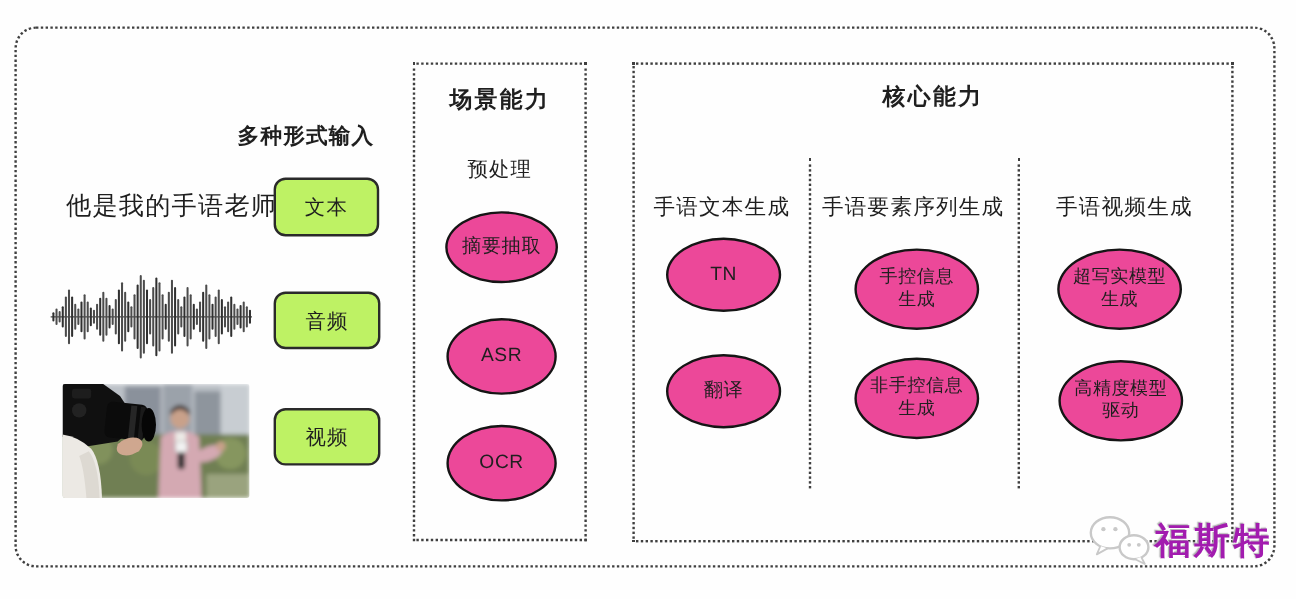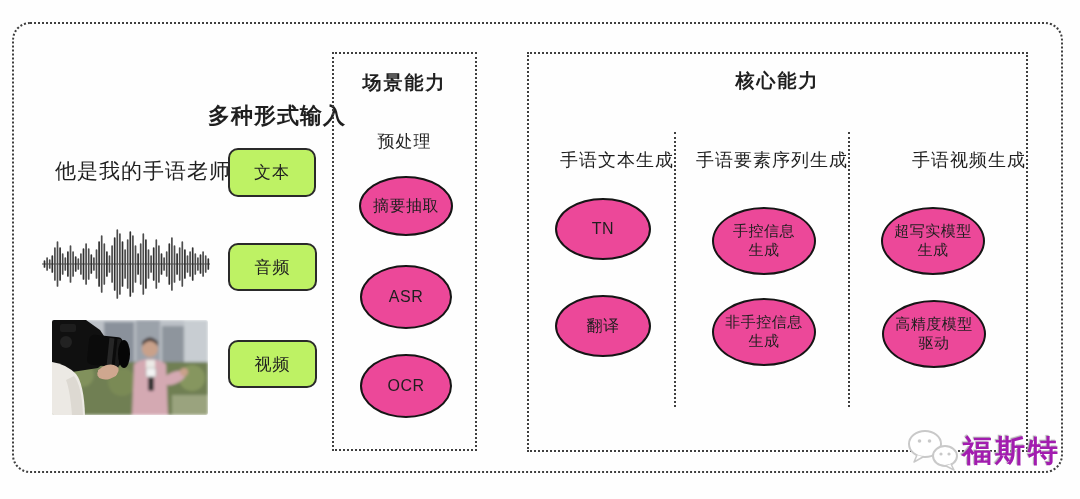--- a/index.html
+++ b/index.html
@@ -8,46 +8,46 @@
     background:#fefefe; color:#1f1f1f;
     font-family:"Liberation Sans","DejaVu Sans",sans-serif;
   }
   .abs{position:absolute;}
   
   .outer-frame{
     left:12px; top:22px; width:1047px; height:447px;
     border:2px dotted #3f3f3f; border-radius:18px;
   }
   
-  .input-title{left:198px; top:101px; width:148px; text-align:right;
-    font-size:22px; font-weight:700; letter-spacing:1px;}
+  .input-title{left:198px; top:101px; width:148px; text-align:left;
+    font-size:18px; font-weight:700; letter-spacing:1px;}
   .text-sample{left:55px; top:157px; width:176px; font-size:21px; letter-spacing:1px; white-space:nowrap;}
   .io-box{
     border:2px solid #2a2a2a; border-radius:10px; background:#bef264;
     display:flex; align-items:center; justify-content:center;
     font-size:17px; letter-spacing:1px;font-family:Liberation Serif, serif;
   }
   .box-text{left:228px; top:148px; width:84px; height:45px;}
   .box-audio{left:228px; top:243px; width:85px; height:44px;}
   .box-video{left:228px; top:340px; width:85px; height:44px;}
   .waveform{left:42px; top:227px; width:168px; height:74px;}
   .video-thumb{left:52px; top:320px; width:156px; height:95px; border-radius:2px; overflow:hidden;}
   
-  .scene-box{left:332px; top:52px; width:141px; height:395px; border:2px dotted #3f3f3f;}
+  .scene-box{left:344px; top:52px; width:141px; height:395px; border:2px dotted #3f3f3f;}
   .core-box{left:527px; top:52px; width:497px; height:396px; border:2px dotted #3f3f3f;}
   .panel-title{width:100%; text-align:center; font-size:19px; font-weight:700; letter-spacing:2px;}
   .scene-sub{top:76px; width:100%; text-align:center; font-size:17px; letter-spacing:1px;}
   .oval{
     border:2.5px solid #151515; border-radius:50%; background:#ec4899;
     display:flex; align-items:center; justify-content:center; text-align:center;
     font-size:16px; letter-spacing:0.5px; white-space:pre-line; line-height:1.25;
   }
   .oval.small-text{font-size:15px;}
   .col-sep{border-left:2px dotted #3f3f3f; width:0; height:275px; top:78px;}
-  .col-header{top:94px; text-align:right; font-size:18px; letter-spacing:1px; white-space:nowrap;}
+  .col-header{top:106px; text-align:center; font-size:18px; letter-spacing:1px; white-space:nowrap;}
   
   .wm-icon{left:905px; top:428px;}
   .wm-text{
     left:962px; top:431px; font-size:30px; font-weight:700; letter-spacing:3px;
     color:#a21caf; text-shadow:1px 1px 0 #ffffff,-1px -1px 1px #aeaeae;
   }
 </style>
 </head>
 <body>
 

